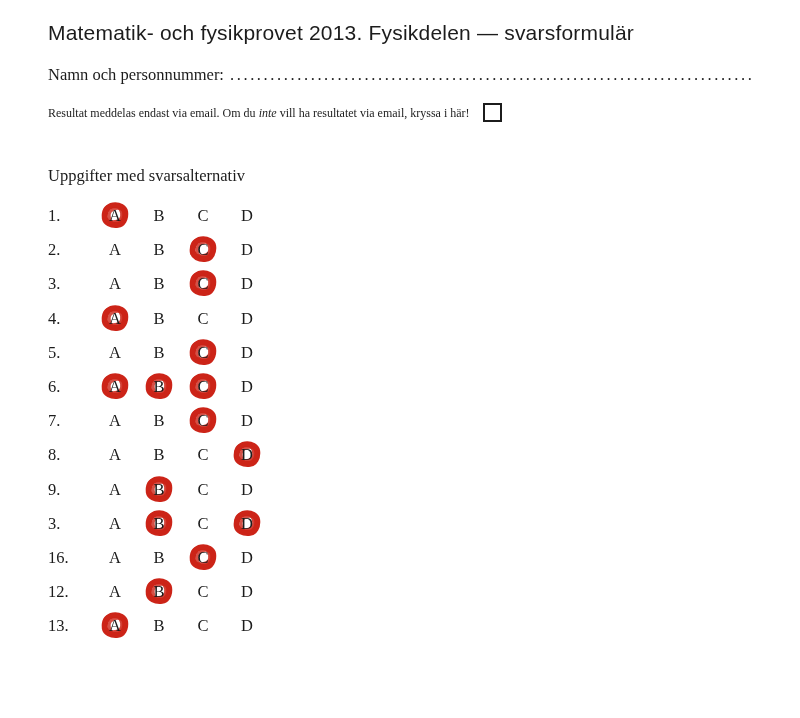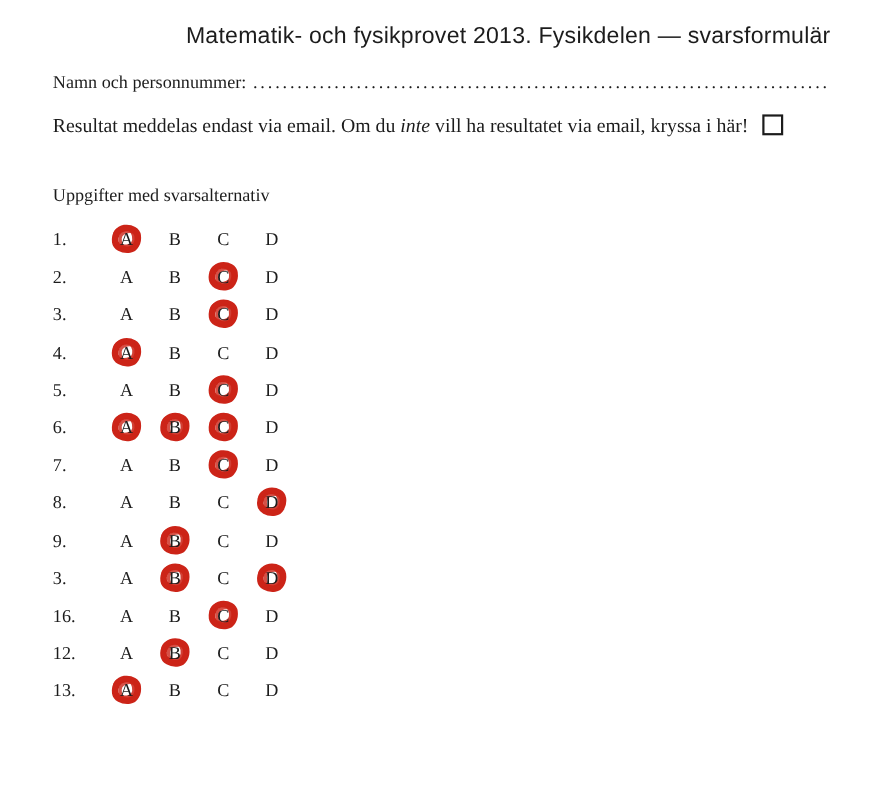--- a/index.html
+++ b/index.html
@@ -18,21 +18,21 @@
   }
   .page {
     width: 800px; height: 718px;
     padding: 0 45px 0 48px;
     position: relative;
   }
   .doc-title {
     font-family: "Liberation Sans", sans-serif;
     font-weight: 400;
     font-size: 21px;
-    text-align: right;
+    text-align: left;
     padding-top: 21px;
     letter-spacing: 0.2px;
   }
   .name-row {
     display: flex;
     align-items: baseline;
     margin-top: 20px;
     font-size: 16.5px;
   }
   .name-label { white-space: nowrap; }
@@ -41,21 +41,21 @@
     overflow: hidden;
     white-space: nowrap;
     letter-spacing: 2.6px;
     margin-left: 6px;
     font-size: 16.5px;
   }
   .email-row {
     display: flex;
     align-items: center;
     margin-top: 19px;
-    font-size: 18px;
+    font-size: 12px;
   }
   .email-text { white-space: nowrap; }
   .em { font-style: italic; }
   .checkbox {
     display: inline-block;
     width: 19px; height: 19px;
     border: 2px solid var(--text-black);
     margin-left: 13px;
     flex: 0 0 auto;
     transform: translateY(-1px);

